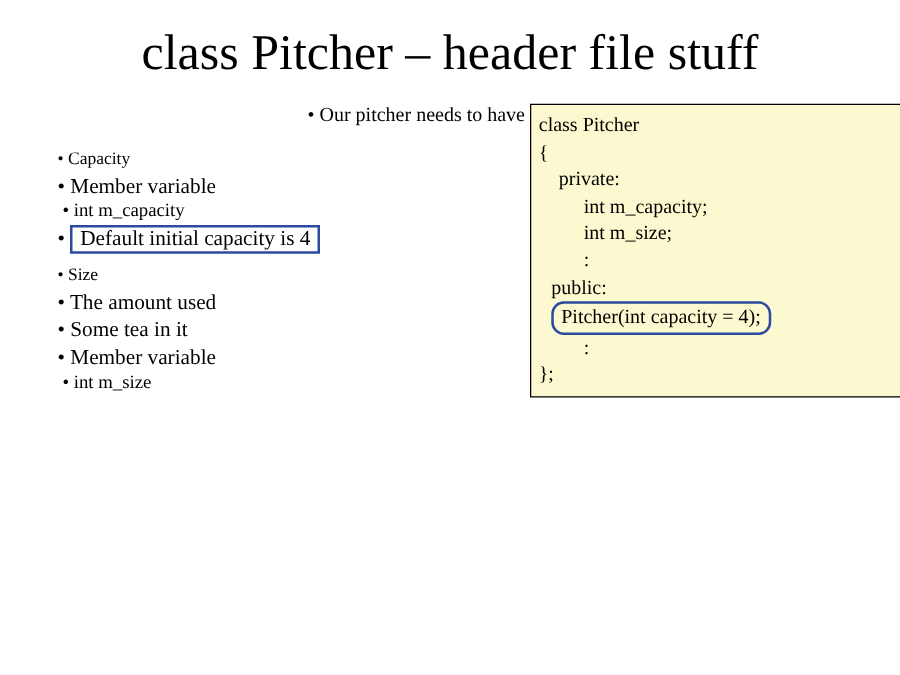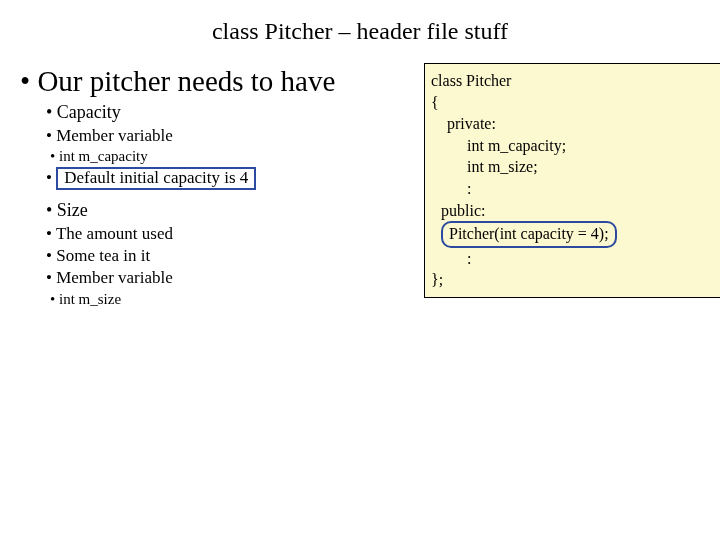--- a/index.html
+++ b/index.html
@@ -7,43 +7,43 @@
     width: 720px;
     height: 540px;
     background: #ffffff;
     font-family: "Times New Roman", Times, serif;
     color: #000;
     position: relative;
     overflow: hidden;
   }
   .title {
     text-align: center;
-    font-size: 24px;
+    font-size: 40px;
     font-weight: normal;
     padding-top: 18px;
     padding-bottom: 12px;
   }
   .content {
     display: flex;
     flex-direction: row;
     padding: 6px 20px 0 20px;
   }
   .left {
     flex: 0 0 400px;
   }
   .right {
     flex: 1;
     padding-left: 4px;
   }
   
   ul { list-style: none; }
-  .lv1 > li { font-size: 29px; margin-bottom: 2px; line-height: 1.25; }
+  .lv1 > li { font-size: 16px; margin-bottom: 16px; line-height: 1.25; text-align: right; }
   .lv1 > li::before { content: "• "; }
   .lv2 { padding-left: 26px; }
-  .lv2 > li { font-size: 18px; margin-bottom: 1px; line-height: 1.25; }
+  .lv2 > li { font-size: 14px; margin-bottom: 1px; line-height: 1.25; }
   .lv2 > li::before { content: "• "; }
   .lv3 { padding-left: 26px; }
   .lv3 > li { font-size: 17px; margin-bottom: 1px; line-height: 1.25; }
   .lv3 > li::before { content: "• "; }
   .lv4 { padding-left: 30px; }
   .lv4 > li { font-size: 15px; margin-bottom: 1px; line-height: 1.25; }
   .lv4 > li::before { content: "• "; }
   
   .pill {
     display: inline-block;

